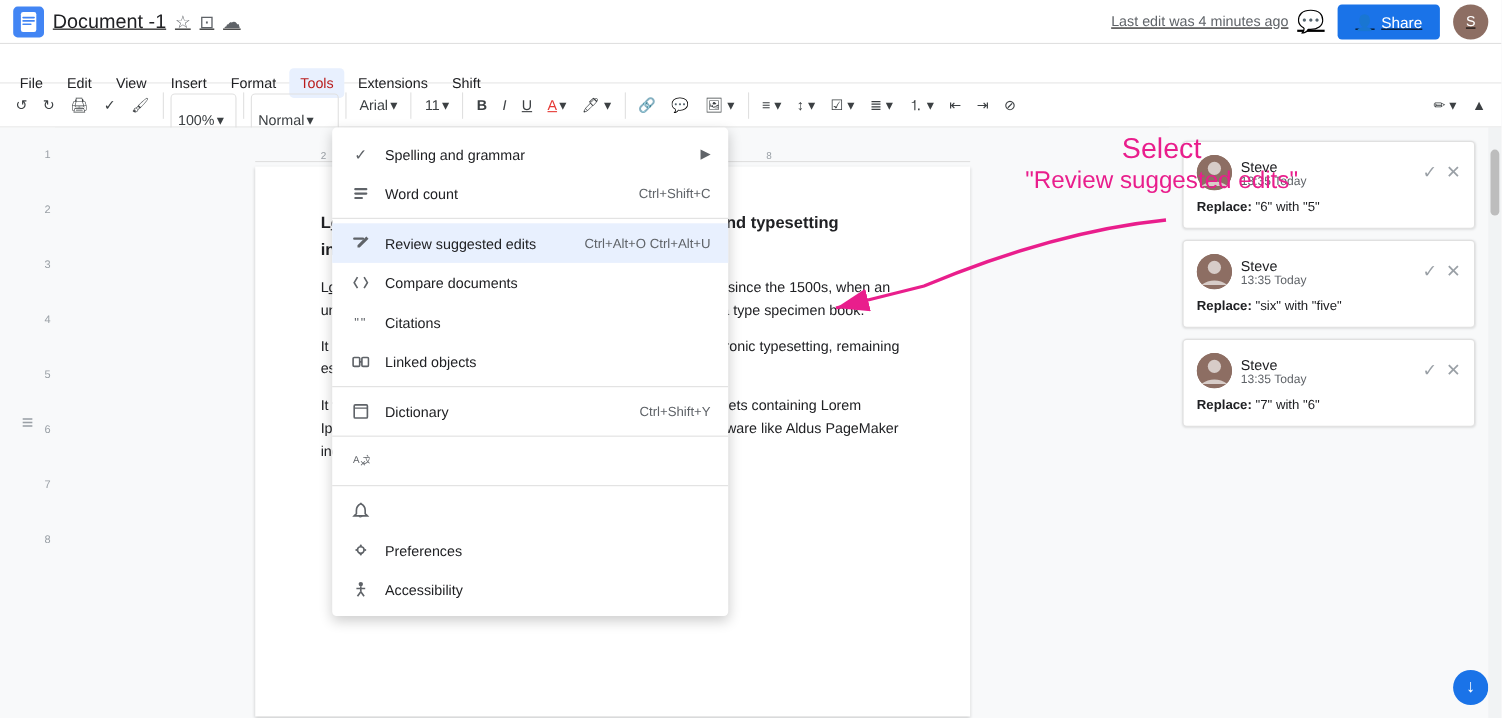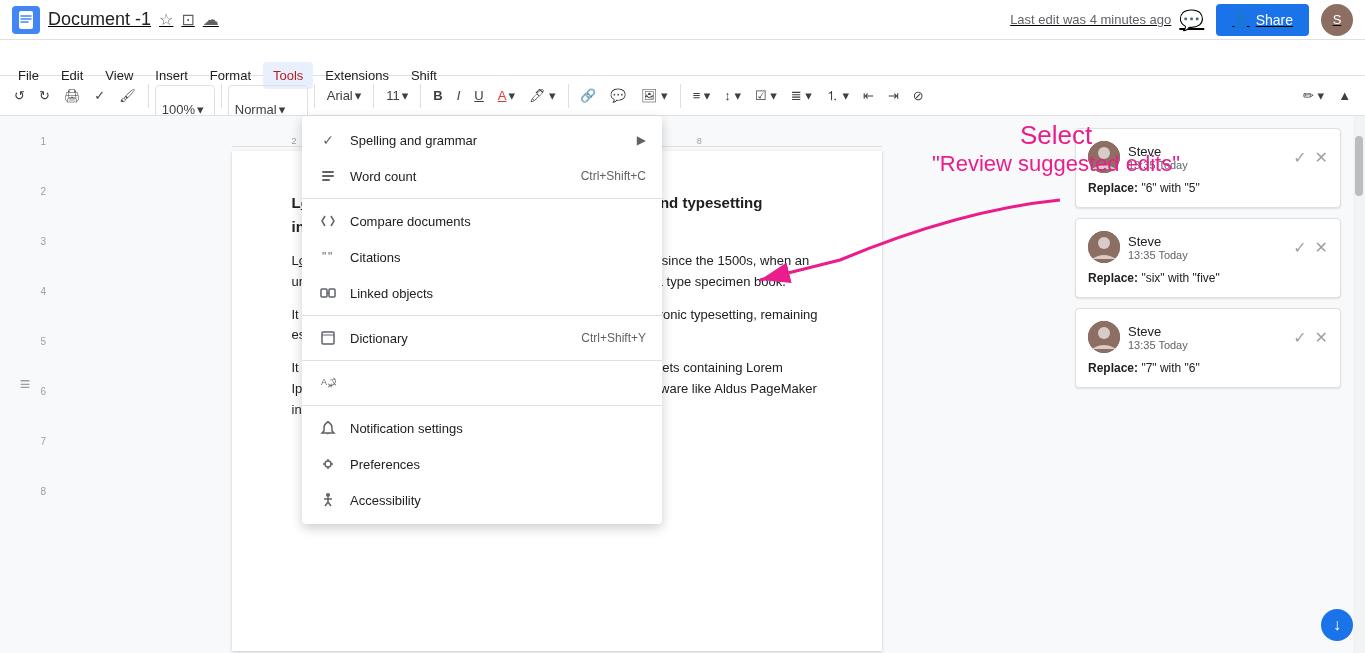--- a/index.html
+++ b/index.html
@@ -463,20 +463,30 @@
           <rect x="2" y="7" width="12" height="2" rx="1" fill="#5f6368"></rect>
           <rect x="2" y="11" width="8" height="2" rx="1" fill="#5f6368"></rect>
         </svg>
     </div>
     <span class="item-label">Word count</span>
     <span class="item-shortcut">Ctrl+Shift+C</span>
   </div>
 
   <div class="dropdown-separator"></div>
 
+  <div class="dropdown-item highlighted">
+    <div class="item-icon">
+      <svg width="16" height="16" viewBox="0 0 16 16">
+          <rect x="1" y="3" width="10" height="2" rx="1" fill="#5f6368"></rect>
+          <path d="M13 2 L15 4 L7 12 L5 12 L5 10 Z" fill="#5f6368"></path>
+        </svg>
+    </div>
+    <span class="item-label">Review suggested edits</span>
+    <span class="item-shortcut">Ctrl+Alt+O  Ctrl+Alt+U</span>
+  </div>
 
   <div class="dropdown-item">
     <div class="item-icon">
       <svg width="16" height="16" viewBox="0 0 16 16">
           <path d="M5 3 L2 8 L5 13" stroke="#5f6368" stroke-width="1.5" fill="none"></path>
           <path d="M11 3 L14 8 L11 13" stroke="#5f6368" stroke-width="1.5" fill="none"></path>
         </svg>
     </div>
     <span class="item-label">Compare documents</span>
   </div>
@@ -530,21 +540,20 @@
   <div class="dropdown-separator"></div>
 
   <div class="dropdown-item">
     <div class="item-icon">
       <svg width="16" height="16" viewBox="0 0 16 16">
           <path d="M8 2 Q12 4 12 8 L12 11 L14 13 L2 13 L4 11 L4 8 Q4 4 8 2Z" fill="none" stroke="#5f6368" stroke-width="1.5"></path>
           <line x1="8" y1="2" x2="8" y2="1" stroke="#5f6368" stroke-width="1.5"></line>
           <path d="M6.5 13 Q7 15 9.5 13" fill="none" stroke="#5f6368" stroke-width="1"></path>
         </svg>
     </div>
-    <span class="item-label">Notification settings</span>
   </div>
 
   <div class="dropdown-item">
     <div class="item-icon">
       <svg width="16" height="16" viewBox="0 0 16 16">
           <circle cx="8" cy="8" r="3" fill="none" stroke="#5f6368" stroke-width="1.5"></circle>
           <circle cx="8" cy="4" r="1" fill="#5f6368"></circle>
           <circle cx="8" cy="12" r="1" fill="#5f6368"></circle>
           <circle cx="4" cy="8" r="1" fill="#5f6368"></circle>
           <circle cx="12" cy="8" r="1" fill="#5f6368"></circle>

